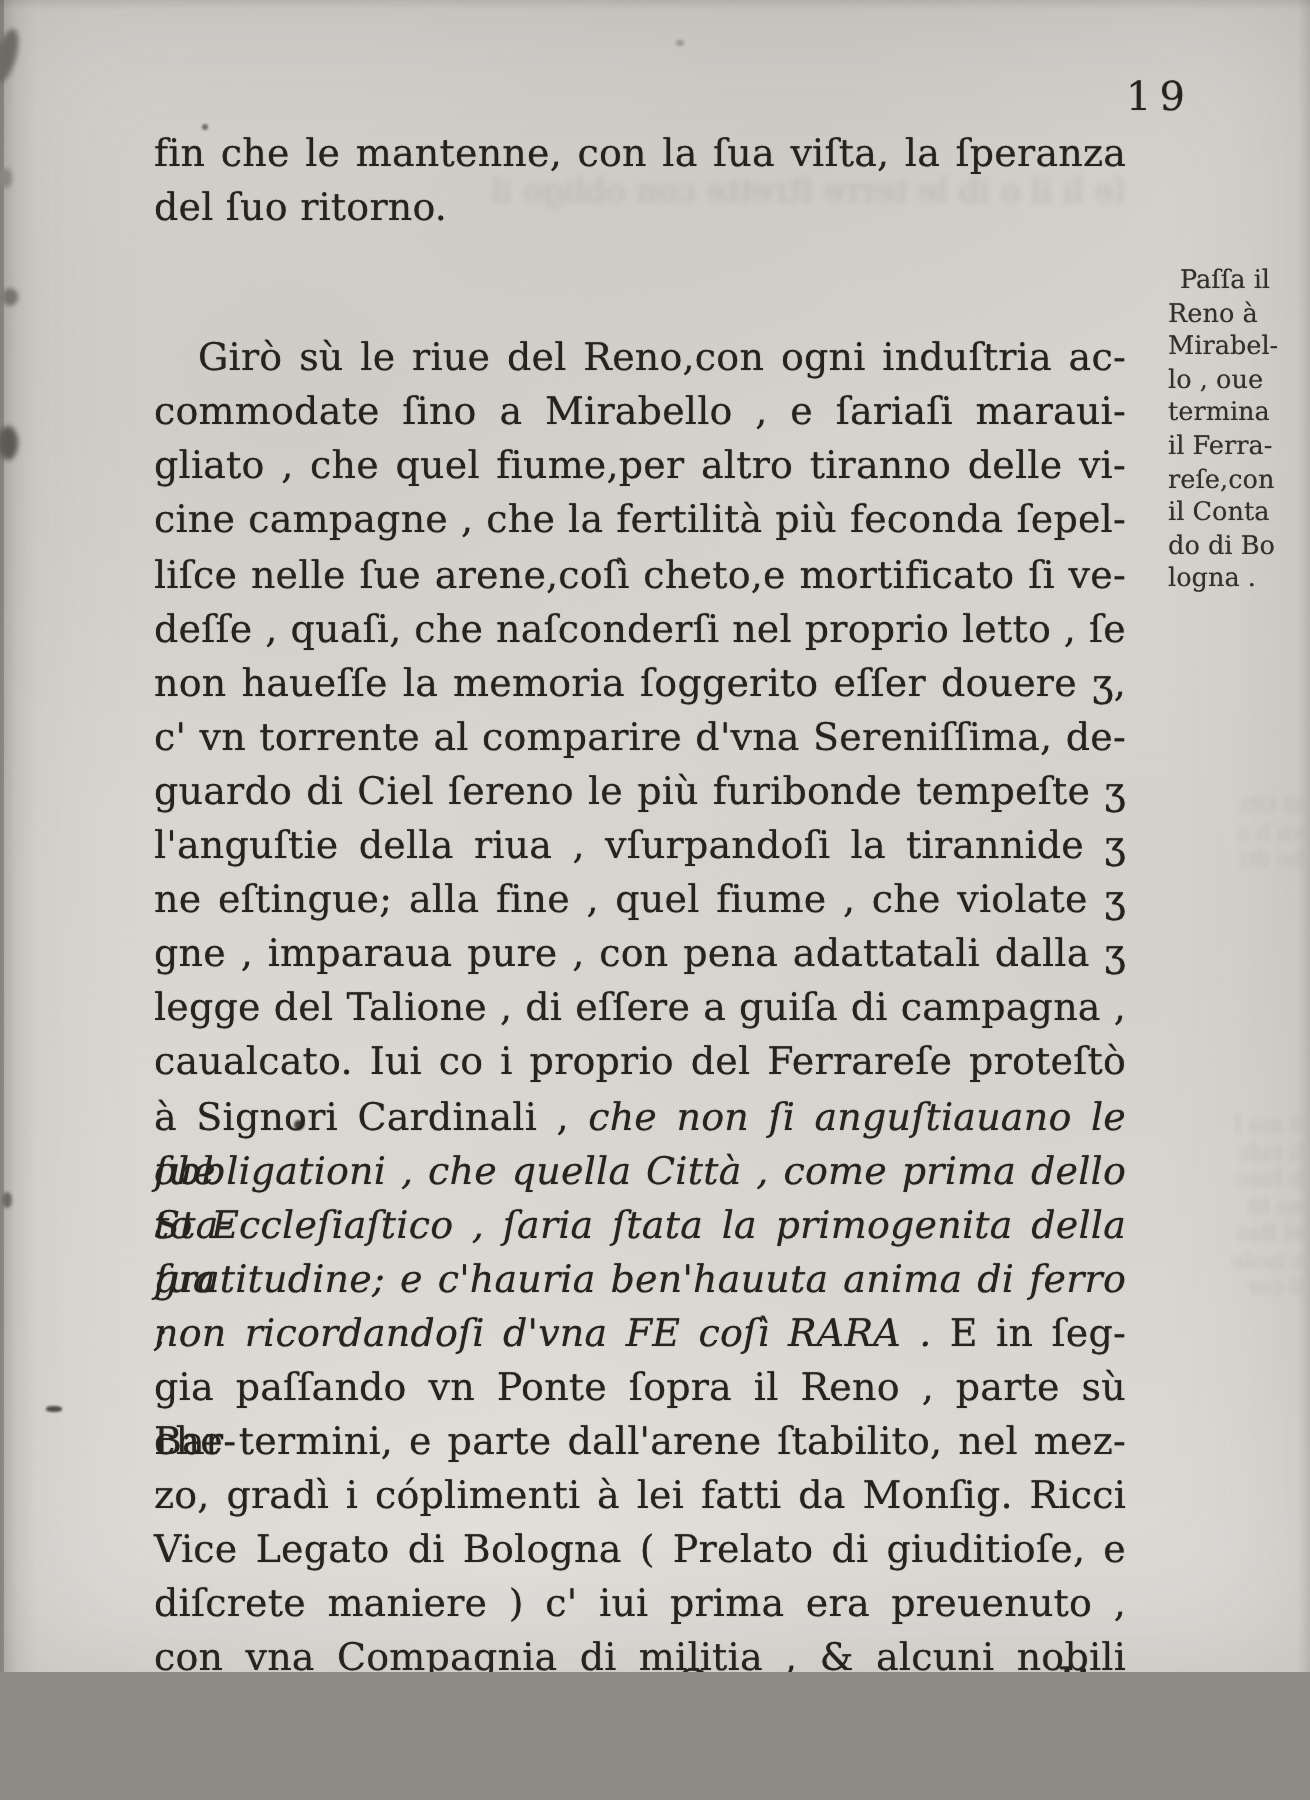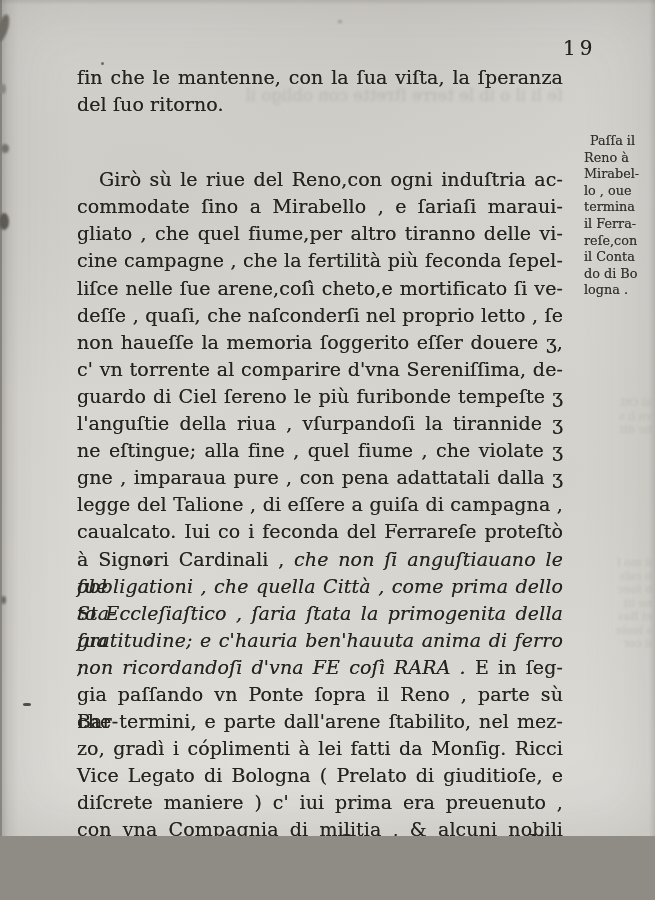--- a/index.html
+++ b/index.html
@@ -90,21 +90,21 @@
       <div class="line j"><span>cine campagne , che la fertilità più feconda ſepel-</span></div>
       <div class="line j"><span>liſce nelle ſue arene,coſì cheto,e mortificato ſi ve-</span></div>
       <div class="line j"><span>deſſe , quaſi, che naſconderſi nel proprio letto , ſe</span></div>
       <div class="line j"><span>non haueſſe la memoria ſoggerito eſſer douere ʒ,</span></div>
       <div class="line j"><span>c' vn torrente al comparire d'vna Sereniſſima, de-</span></div>
       <div class="line j"><span>guardo di Ciel ſereno le più furibonde tempeſte ʒ</span></div>
       <div class="line j"><span>l'anguſtie della riua , vſurpandoſi la tirannide ʒ</span></div>
       <div class="line j"><span>ne eſtingue; alla fine , quel fiume , che violate ʒ</span></div>
       <div class="line j"><span>gne , imparaua pure , con pena adattatali dalla ʒ</span></div>
       <div class="line j"><span>legge del Talione , di eſſere a guiſa di campagna ,</span></div>
-      <div class="line j"><span>caualcato.  Iui co i feconda del Ferrareſe proteſtò</span></div>
+      <div class="line j"><span>caualcato.  Iui co i proprio del Ferrareſe proteſtò</span></div>
       <div class="line j"><span>à Signori Cardinali , </span><span class="it">che non ſi anguſtiauano le ſue</span></div>
       <div class="line j"><span class="it">obbligationi , che quella Città , come prima dello Sta-</span></div>
       <div class="line j"><span class="it">to Eccleſiaſtico , ſaria ſtata la primogenita della ſua</span></div>
       <div class="line j"><span class="it">gratitudine; e c'hauria ben'hauuta anima di ferro ;</span></div>
       <div class="line j"><span class="it">non ricordandoſi d'vna FE coſì RARA .</span><span>  E in ſeg-</span></div>
       <div class="line j"><span>gia paſſando vn Ponte ſopra il Reno , parte sù Bar-</span></div>
       <div class="line j"><span>che termini, e parte dall'arene ſtabilito, nel mez-</span></div>
       <div class="line j"><span>zo, gradì i cóplimenti à lei fatti da Monſig. Ricci</span></div>
       <div class="line j"><span>Vice Legato di Bologna ( Prelato di giuditioſe, e</span></div>
       <div class="line j"><span>diſcrete  maniere )  c'  iui prima era preuenuto ,</span></div>

